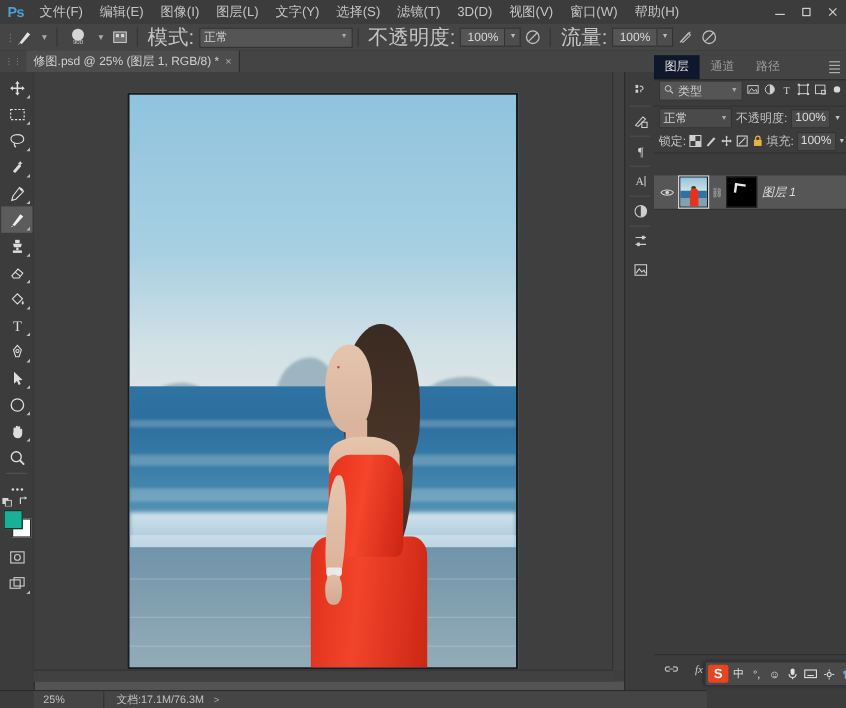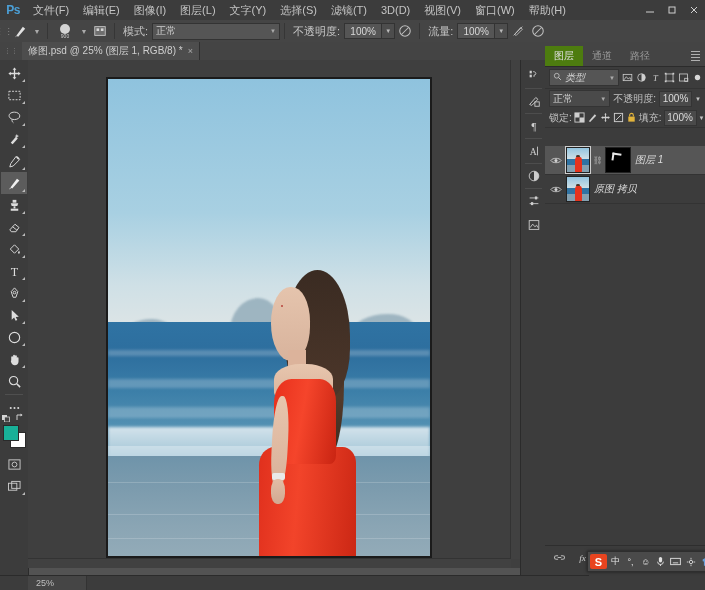--- a/index.html
+++ b/index.html
@@ -36,21 +36,21 @@
     background:#454545;border-bottom:1px solid #2e2e2e;
     display:flex;align-items:center;
   }
   .grip{width:9px;height:22px;display:flex;align-items:center;justify-content:center;color:#8a8a8a;font-size:8px;letter-spacing:1px;}
   .ob-sep{width:1px;height:16px;background:#363636;margin:0 4px;}
   .ob-tool{width:22px;height:18px;display:flex;align-items:center;justify-content:center;}
   .ob-caret{width:12px;height:18px;display:flex;align-items:center;justify-content:center;color:#aaa;font-size:7px;}
   .brushpick{position:relative;width:26px;height:20px;display:flex;flex-direction:column;align-items:center;justify-content:center;}
   .brush-dot{width:10px;height:10px;border-radius:50%;background:#d4d4d4;margin-bottom:0px;}
   .brush-num{font-size:5px;color:#cfcfcf;line-height:5px;}
-  .ob-label{font-size:11px;color:#c4c4c4;padding:0 4px;white-space:nowrap;}
+  .ob-label{font-size:17px;color:#c4c4c4;padding:0 4px;white-space:nowrap;}
   .ob-select{
     height:15px;background:#555;border:1px solid #333;color:#d0d0d0;
     font-size:10px;display:flex;align-items:center;padding:0 3px;min-width:120px;
     justify-content:space-between;
   }
   .ob-field{
     height:14px;min-width:30px;background:#555;border:1px solid #333;color:#d8d8d8;
     font-size:10px;display:flex;align-items:center;justify-content:center;padding:0 3px;
   }
   .ob-stepper{width:12px;height:14px;background:#4d4d4d;border:1px solid #333;border-left:none;display:flex;align-items:center;justify-content:center;color:#bbb;font-size:6px;}
@@ -144,25 +144,25 @@
   .dockbtn{width:23px;height:24px;display:flex;align-items:center;justify-content:center;}
   .docksep{width:17px;height:1px;background:#4d4d4d;}
 
   
   .panel{
     position:absolute;left:545px;top:46px;width:160px;height:544px;
     background:#3c3c3c;
   }
   .paneltabs{height:20px;background:#444;display:flex;align-items:center;border-bottom:1px solid #2b2b2b;position:relative;}
   .ptab{height:20px;line-height:20px;padding:0 9px;font-size:10px;color:#9b9b9b;}
-  .ptab.active{background:#4d7c0f;color:#e0e0e0;}
+  .ptab.active{background:#0f172a;color:#e0e0e0;}
   .pmenu{position:absolute;right:5px;top:5px;display:flex;flex-direction:column;gap:2px;}
   .pmenu i{display:block;width:9px;height:1px;background:#b0b0b0;}
 
-  .filterrow{height:21px;display:flex;align-items:center;padding:0 4px;gap:3px;border-bottom:1px solid #333;font-style:italic;}
+  .filterrow{height:21px;display:flex;padding:0 4px;gap:3px;border-bottom:1px solid #333;}
   .fsel{height:15px;background:#555;border:1px solid #333;display:flex;align-items:center;gap:3px;padding:0 3px;min-width:62px;justify-content:space-between;font-size:10px;color:#d0d0d0;}
   .ficon{width:13px;height:15px;display:flex;align-items:center;justify-content:center;}
 
   .moderow{height:19px;display:flex;align-items:center;padding:0 4px;gap:3px;}
   .msel{height:15px;background:#4a4a4a;border:1px solid #343434;flex:1;display:flex;align-items:center;justify-content:space-between;padding:0 3px;font-size:10px;color:#d6d6d6;}
   .lrow-label{font-size:10px;color:#c2c2c2;white-space:nowrap;}
   .lfield{height:14px;background:#4a4a4a;border:1px solid #343434;font-size:10px;color:#dcdcdc;display:flex;align-items:center;justify-content:center;padding:0 2px;min-width:27px;}
   .lockrow{height:19px;display:flex;align-items:center;padding:0 4px;gap:2px;border-bottom:1px solid #333;}
   .lockicon{width:13px;height:14px;display:flex;align-items:center;justify-content:center;}
 
@@ -687,36 +687,20 @@
           <div class="t-head"></div>
             <div class="t-fig"></div>
         </div>
         <div class="masklink">⛓</div>
         <div class="maskthumb">
           <div class="maskmark"></div>
         </div>
         <div class="lname">图层 1</div>
       </div>
 
-      <div class="layerrow">
-        <div class="eye">
-          <svg width="12" height="9" viewBox="0 0 14 10">
-              <path d="M1 5 C3 1.6 11 1.6 13 5 C11 8.4 3 8.4 1 5 Z" fill="none" stroke="#d2d2d2" stroke-width="1"></path>
-              <circle cx="7" cy="5" r="1.8" fill="#d2d2d2"></circle>
-            </svg>
-        </div>
-        <div class="thumb">
-          <div class="t-sky"></div>
-            <div class="t-sea"></div>
-            <div class="t-sand"></div>
-          <div class="t-head"></div>
-            <div class="t-fig"></div>
-        </div>
-        <div class="lname">原图 拷贝</div>
-      </div>
 
 
     </div>
 
     <div class="panelfooter">
       <div class="ficon2">
         <svg width="13" height="11" viewBox="0 0 14 12">
             <path d="M5.5 4 H3.5 a2 2 0 0 0 0 4 H5.5" fill="none" stroke="#b8b8b8" stroke-width="1.1"></path>
             <path d="M8.5 4 H10.5 a2 2 0 0 1 0 4 H8.5" fill="none" stroke="#b8b8b8" stroke-width="1.1"></path>
             <line x1="5" y1="6" x2="9" y2="6" stroke="#b8b8b8" stroke-width="1.1"></line>
@@ -755,20 +739,24 @@
             <line x1="2.4" y1="3" x2="11.6" y2="3" stroke="#cfcfcf" stroke-width="1"></line>
             <path d="M5.5 3 V1.6 H8.5 V3" fill="none" stroke="#cfcfcf" stroke-width="1"></path>
           </svg>
       </div>
     </div>
   </div>
 
   <div class="statusbar">
     <div class="st-left"></div>
     <div class="st-zoom">25%</div>
+    <div class="st-doc">
+      <span>文档:17.1M/76.3M</span>
+      <span class="st-arrow">&gt;</span>
+    </div>
   </div>
 
   <div class="ime">
     <div class="ime-logo">S</div>
     <div class="ime-btn">中</div>
     <div class="ime-btn">°,</div>
     <div class="ime-btn">☺</div>
     <div class="ime-btn">
       <svg width="9" height="11" viewBox="0 0 10 12">
           <rect x="3.2" y="1" width="3.6" height="6" rx="1.8" fill="#e2e2e2"></rect>

